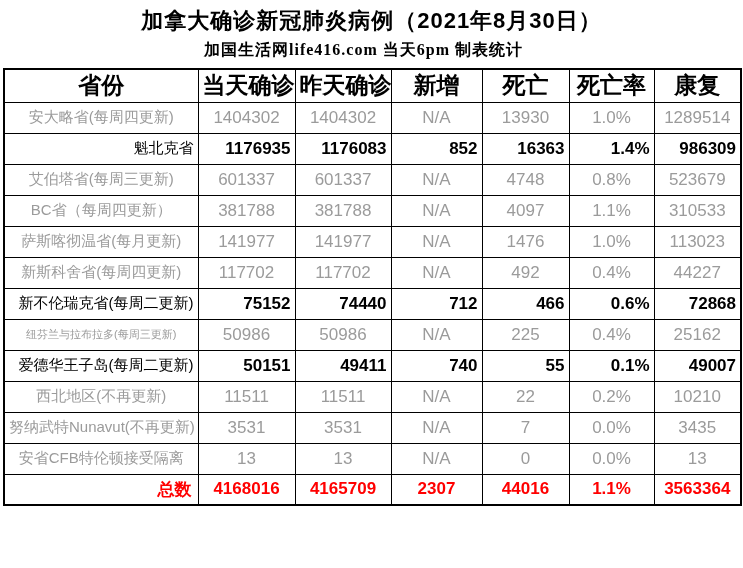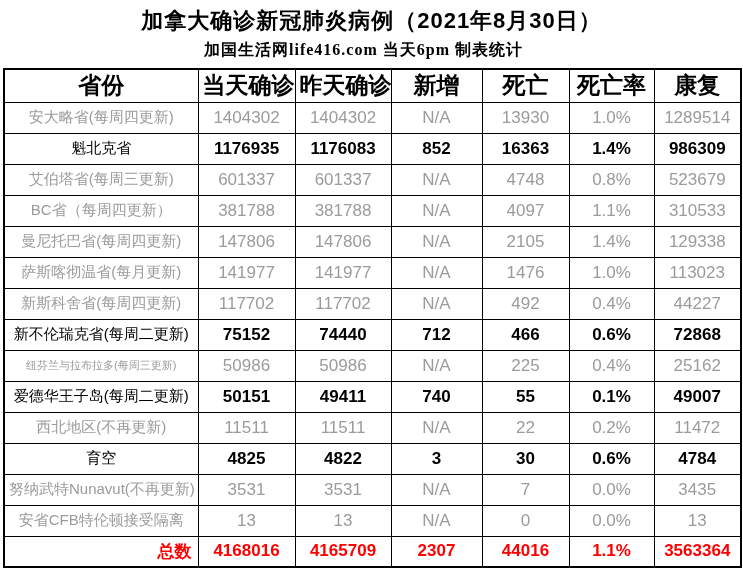--- a/index.html
+++ b/index.html
@@ -47,21 +47,21 @@
   tbody tr{height:31px;}
   th{font-size:23px;font-weight:bold;color:#000;}
   td{font-size:17px;color:var(--muted);}
   td.label{
     text-align:left;
     font-size:15px;
     padding-left:7px;
     margin-left:17px;
   }
   td.label.label-sm{font-size:11px;letter-spacing:0;}
-  tr.row-strong td{color:var(--strong);}
+  tr.row-strong td{color:var(--strong);text-align:right;}
   tr.row-strong td.num{font-weight:bold;}
   tr.row-total td{
     color:var(--total);
     font-weight:bold;
   }
   tr.row-total td.label{
     text-align:right;
     font-size:17px;
     padding-right:6px;
   }
@@ -124,29 +124,20 @@
       <tr>
         <td class="label">BC省（每周四更新）</td>
         <td class="num">381788</td>
         <td class="num">381788</td>
         <td class="num">N/A</td>
         <td class="num">4097</td>
         <td class="num">1.1%</td>
         <td class="num">310533</td>
       </tr>
       <tr>
-        <td class="label">曼尼托巴省(每周四更新)</td>
-        <td class="num">147806</td>
-        <td class="num">147806</td>
-        <td class="num">N/A</td>
-        <td class="num">2105</td>
-        <td class="num">1.4%</td>
-        <td class="num">129338</td>
-      </tr>
-      <tr>
         <td class="label">萨斯喀彻温省(每月更新)</td>
         <td class="num">141977</td>
         <td class="num">141977</td>
         <td class="num">N/A</td>
         <td class="num">1476</td>
         <td class="num">1.0%</td>
         <td class="num">113023</td>
       </tr>
       <tr>
         <td class="label">新斯科舍省(每周四更新)</td>
@@ -184,30 +175,21 @@
         <td class="num">0.1%</td>
         <td class="num">49007</td>
       </tr>
       <tr>
         <td class="label">西北地区(不再更新)</td>
         <td class="num">11511</td>
         <td class="num">11511</td>
         <td class="num">N/A</td>
         <td class="num">22</td>
         <td class="num">0.2%</td>
-        <td class="num">11472</td>
-      </tr>
-      <tr class="row-strong">
-        <td class="label">育空</td>
-        <td class="num">4825</td>
-        <td class="num">4822</td>
-        <td class="num">3</td>
-        <td class="num">30</td>
-        <td class="num">0.6%</td>
-        <td class="num">4784</td>
+        <td class="num">10210</td>
       </tr>
       <tr>
         <td class="label">努纳武特Nunavut(不再更新)</td>
         <td class="num">3531</td>
         <td class="num">3531</td>
         <td class="num">N/A</td>
         <td class="num">7</td>
         <td class="num">0.0%</td>
         <td class="num">3435</td>
       </tr>

